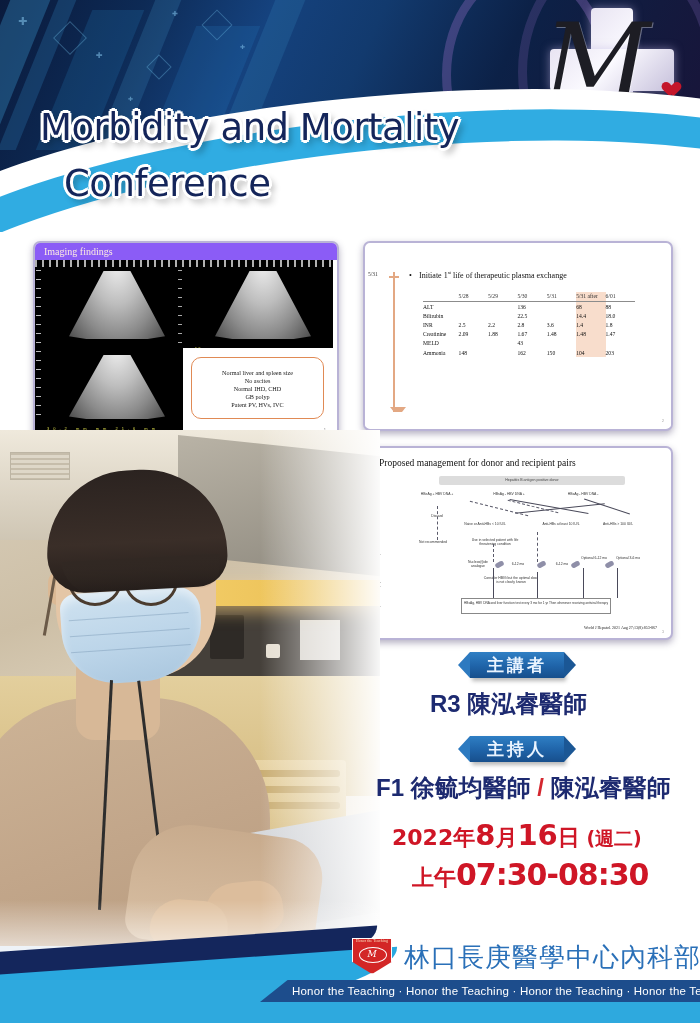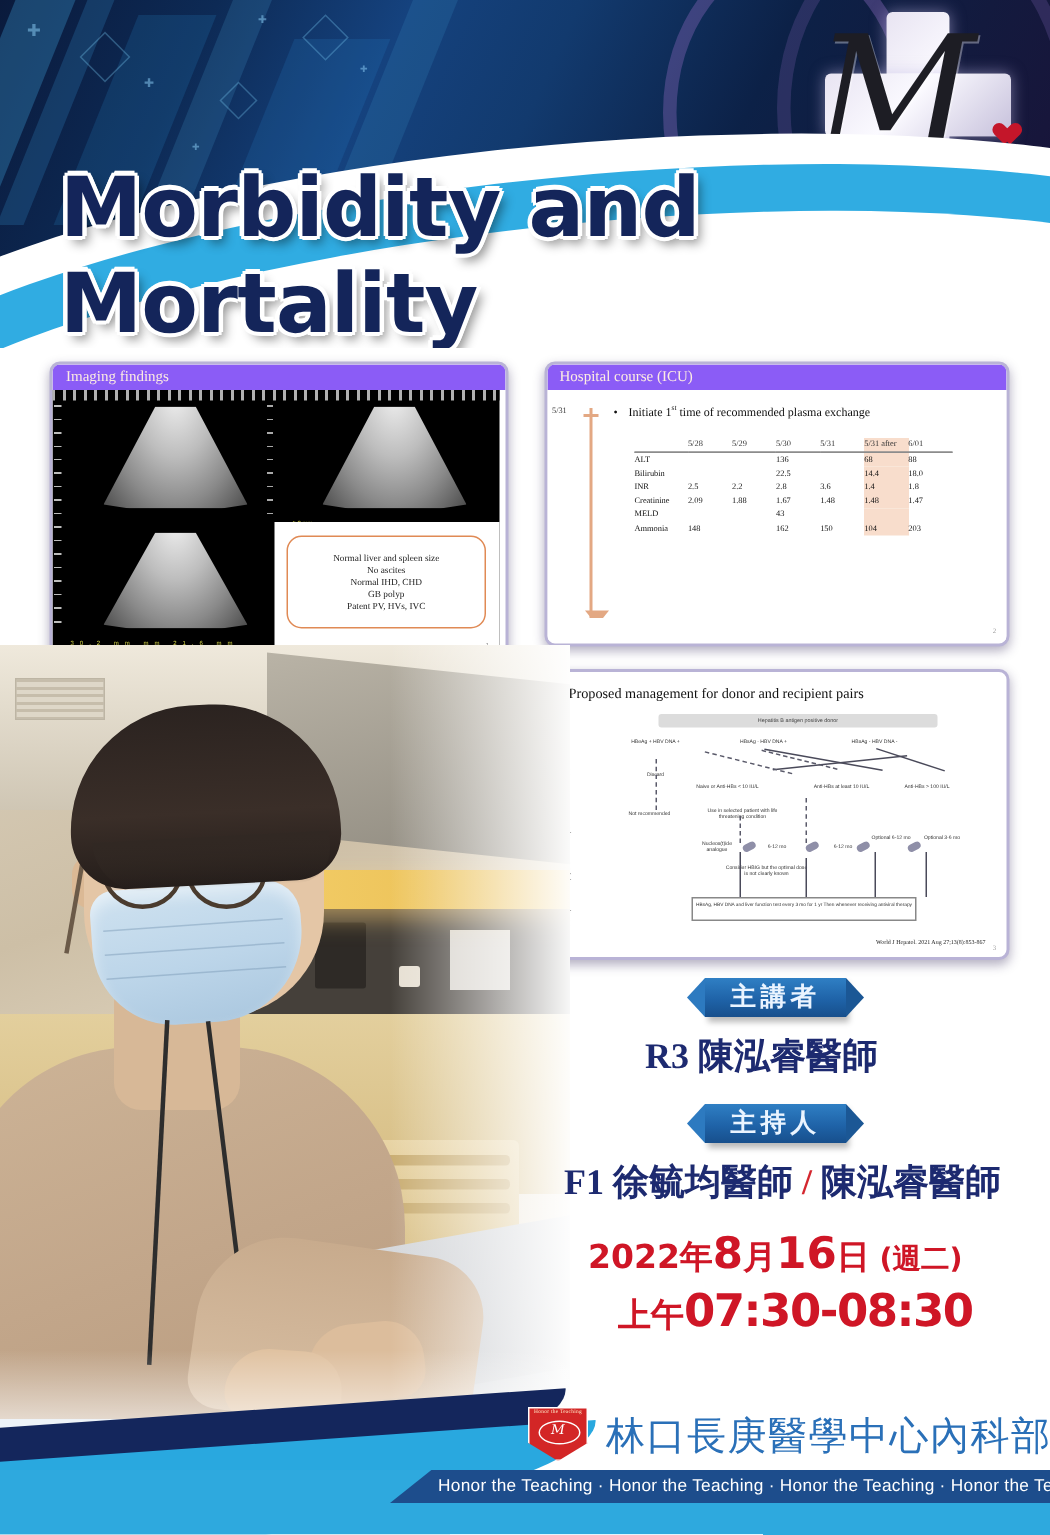--- a/index.html
+++ b/index.html
@@ -30,22 +30,22 @@
   .logo-heart:after{left:8px;transform:rotate(-45deg);transform-origin:100% 100%;}
   .hdr-swoosh{position:absolute;left:-120px;width:1000px;border-radius:50%;}
   .sw1{top:96px;height:250px;background:#ffffff;transform:rotate(-5deg);}
   .sw2{top:118px;height:250px;background:#25a8e0;transform:rotate(-5.6deg);opacity:.95;}
   .sw3{top:150px;height:260px;background:#ffffff;transform:rotate(-6deg);}
 
   .t-cn{position:absolute;left:46px;top:32px;font-family:"DejaVu Sans","Liberation Sans",sans-serif;
     font-weight:700;font-size:47px;letter-spacing:2px;color:#ffffff;
     text-shadow:-2px -2px 0 #10204a,2px -2px 0 #10204a,-2px 2px 0 #10204a,2px 2px 0 #10204a,
                 0 3px 0 #10204a,3px 0 0 #10204a,0 -3px 0 #10204a,-3px 0 0 #10204a,4px 5px 6px rgba(0,0,0,.5);}
-  .t-en1,.t-en2{position:absolute;font-family:"DejaVu Sans","Liberation Sans",sans-serif;font-weight:700;
-    font-size:55px;letter-spacing:-.5px;color:#14255a;
+  .t-en1,.t-en2{position:absolute;font-family:"DejaVu Sans","Liberation Sans",sans-serif;font-weight:400;
+    font-size:37px;letter-spacing:-.5px;color:#14255a;
     text-shadow:-2px -2px 0 #fff,2px -2px 0 #fff,-2px 2px 0 #fff,2px 2px 0 #fff,
                 0 3px 0 #fff,3px 0 0 #fff,0 -3px 0 #fff,-3px 0 0 #fff,4px 5px 7px rgba(0,0,0,.45);}
   .t-en1{left:40px;top:106px;}
   .t-en2{left:64px;top:162px;}
 
   
   .slide{position:absolute;background:#fff;border:2px solid #b9b3d6;border-radius:7px;
     box-shadow:0 3px 7px rgba(40,30,80,.35);overflow:hidden;}
   .slide-hd{background:#8b5cf6;color:#fdece2;font-family:"Liberation Serif","DejaVu Serif",serif;}
 
@@ -168,21 +168,21 @@
   
   .ribbon{position:absolute;height:26px;background:linear-gradient(180deg,#2f7fc4 0%,#1f63a8 55%,#174f8c 100%);
     color:#eaf4ff;font-family:"DejaVu Sans","Liberation Sans",sans-serif;font-weight:700;font-size:17px;
     line-height:26px;text-align:center;letter-spacing:3px;box-shadow:2px 3px 4px rgba(0,0,0,.28);}
   .ribbon:after{content:"";position:absolute;right:-12px;top:0;width:0;height:0;
     border-top:13px solid transparent;border-bottom:13px solid transparent;border-left:12px solid #1b5795;}
   .ribbon:before{content:"";position:absolute;left:-12px;top:0;width:0;height:0;
     border-top:13px solid transparent;border-bottom:13px solid transparent;border-right:12px solid #2d7ac0;}
   #ribbon-speaker{left:470px;top:652px;width:94px;}
   #ribbon-host{left:470px;top:736px;width:94px;}
-  .nm{position:absolute;font-family:Liberation Serif, serif;font-weight:700;
+  .nm{position:absolute;font-family:Liberation Sans, sans-serif;font-weight:700;
     color:#1d2a70;white-space:nowrap;}
   #speaker-name{left:430px;top:688px;font-size:24px;}
   #host-name{left:376px;top:772px;font-size:24px;}
   #host-name .sep{color:#d4272f;}
   .rd{position:absolute;font-family:"DejaVu Sans","Liberation Sans",sans-serif;font-weight:700;
     color:#cf1626;white-space:nowrap;}
   #event-date{left:392px;top:818px;font-size:22px;}
   #event-date .big{font-size:29px;}
   #event-date .wk{font-size:19px;}
   #event-time{left:412px;top:857px;font-size:22px;}
@@ -251,20 +251,21 @@
       </div>
       <div class="logo-m">M</div>
       <div class="logo-heart"></div>
     </div>
 
     <div class="hdr-swoosh sw1"></div>
     <div class="hdr-swoosh sw2"></div>
     <div class="hdr-swoosh sw3"></div>
 
     <div class="t-en1">Morbidity and Mortality</div>
+    <div class="t-en2">Conference</div>
   </div>
 
   <div class="slide" id="panel-imaging">
     <div class="slide-hd">Imaging findings</div>
     <div class="us-wrap">
       <div class="us-ruler"></div>
       <div class="us-sidetick"></div>
       <div class="us-mid"></div>
       <div class="us-q" style="left:22px;top:8px;width:120px;height:82px;">
         <div class="us-fan2"></div>
@@ -284,28 +285,27 @@
           <span>Normal IHD, CHD</span>
           <span>GB polyp</span>
           <span>Patent PV, HVs, IVC</span>
         </div>
         <div class="note-pg">1</div>
       </div>
     </div>
   </div>
 
   <div class="slide" id="panel-course">
-    <div class="slide-hd">Hospital course (ICU)</div>
     <div class="course-body">
       <div class="tl-date">5/31</div>
       <div class="tl-tick"></div>
       <div class="tl-line"></div>
       <div class="tl-dot"></div>
       <div class="bullet-line">
-        <span class="dot">•</span><span>Initiate 1</span><sup>st</sup><span> time of recommended plasma exchange</span>
+        <span class="dot">•</span><span>Initiate 1</span><sup>st</sup><span> life of therapeutic plasma exchange</span>
       </div>
       <table class="labs">
         <thead>
             <tr>
           <th class="rowlab"></th>
           <th class="c">5/28</th>
           <th class="c">5/29</th>
           <th class="c">5/30</th>
           <th class="c">5/31</th>
           <th class="c hl">5/31 after</th>

